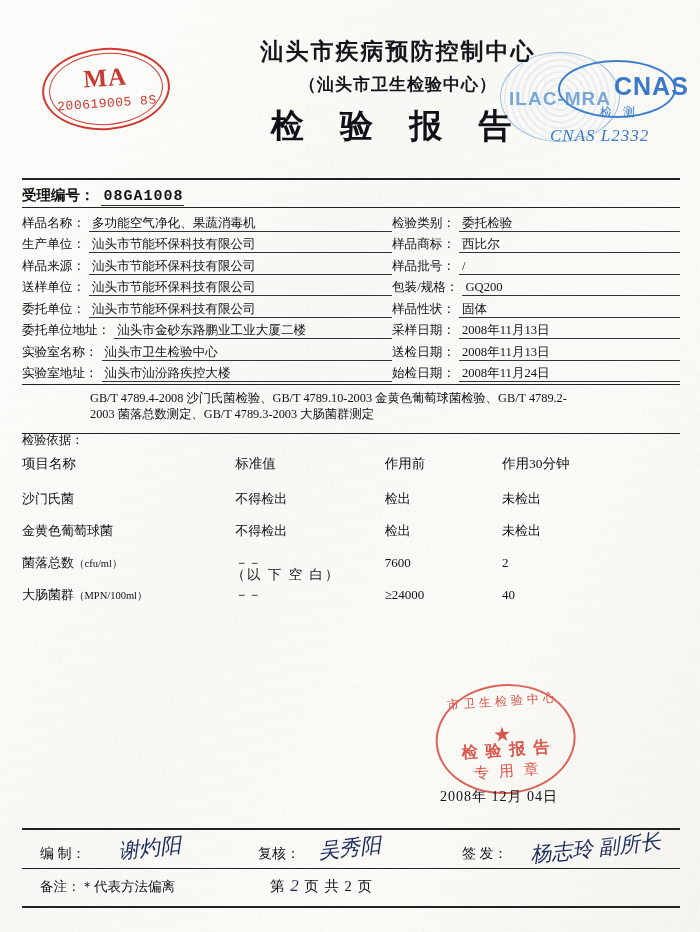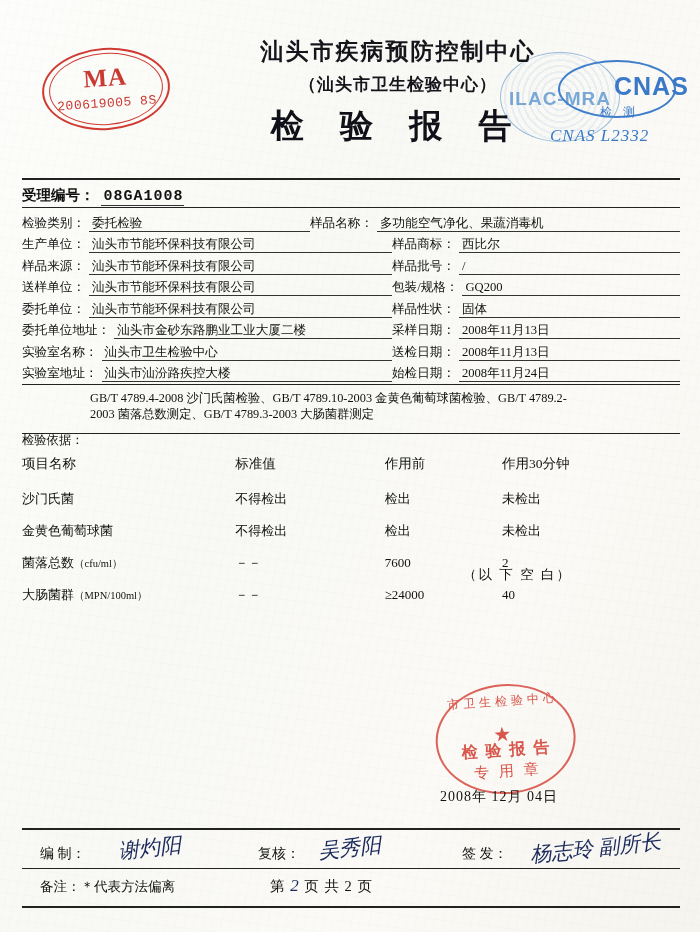--- a/index.html
+++ b/index.html
@@ -184,21 +184,21 @@
   }
   .results td { padding: 7px 0; font-size: 13px; }
   .c1 { width: 200px; }
   .c2 { width: 140px; }
   .c3 { width: 110px; }
   .c4 { width: 150px; }
   .unit { font-size: 10.5px; }
 
   .blank-note {
     position:absolute; left: 0; top: 566px; width: 572px;
-    text-align:right; font-size: 13.5px; letter-spacing: 2px;
+    text-align:center; font-size: 13.5px; letter-spacing: 2px;
   }
 
   
   .round-stamp {
     position:absolute; left: 430px; top: 684px; width: 152px; height: 120px;
     transform: rotate(-4deg);
   }
   .round-stamp .ring {
     position:absolute; left: 6px; top: 0px; width: 140px; height: 110px;
     border: 2.4px solid #d8564c; border-radius: 50%;
@@ -282,27 +282,27 @@
   <div class="rule thick" style="left:22px; top:178px; width:658px;"></div>
 
   <div class="accept-no">
     <span>受理编号：</span><span class="val">08GA1008</span>
   </div>
 
   <div class="rule" style="left:22px; top:207px; width:658px;"></div>
 
   <div class="info" id="info-grid">
       <div class="info-row">
+        <div class="info-col lcol">
+          <span class="lab">样品名称：</span>
+          <span class="val">多功能空气净化、果蔬消毒机</span>
+        </div>
         <div class="info-col rcol">
           <span class="lab">检验类别：</span>
           <span class="val">委托检验</span>
-        </div>
-        <div class="info-col lcol">
-          <span class="lab">样品名称：</span>
-          <span class="val">多功能空气净化、果蔬消毒机</span>
         </div>
       </div>
       <div class="info-row">
         <div class="info-col lcol">
           <span class="lab">生产单位：</span>
           <span class="val">汕头市节能环保科技有限公司</span>
         </div>
         <div class="info-col rcol">
           <span class="lab">样品商标：</span>
           <span class="val">西比尔</span>

